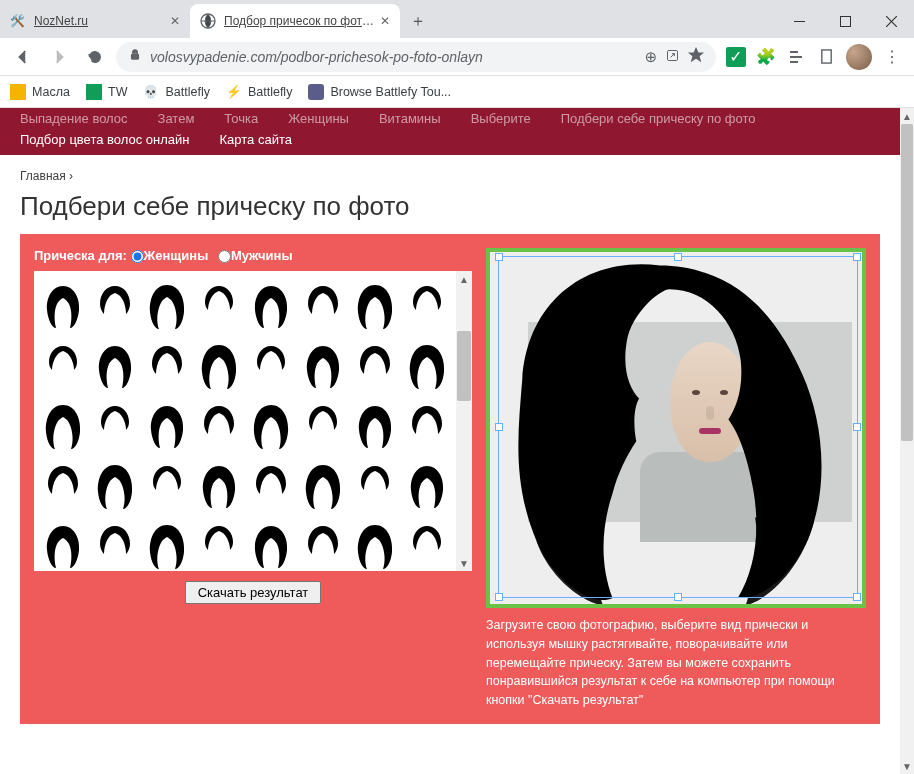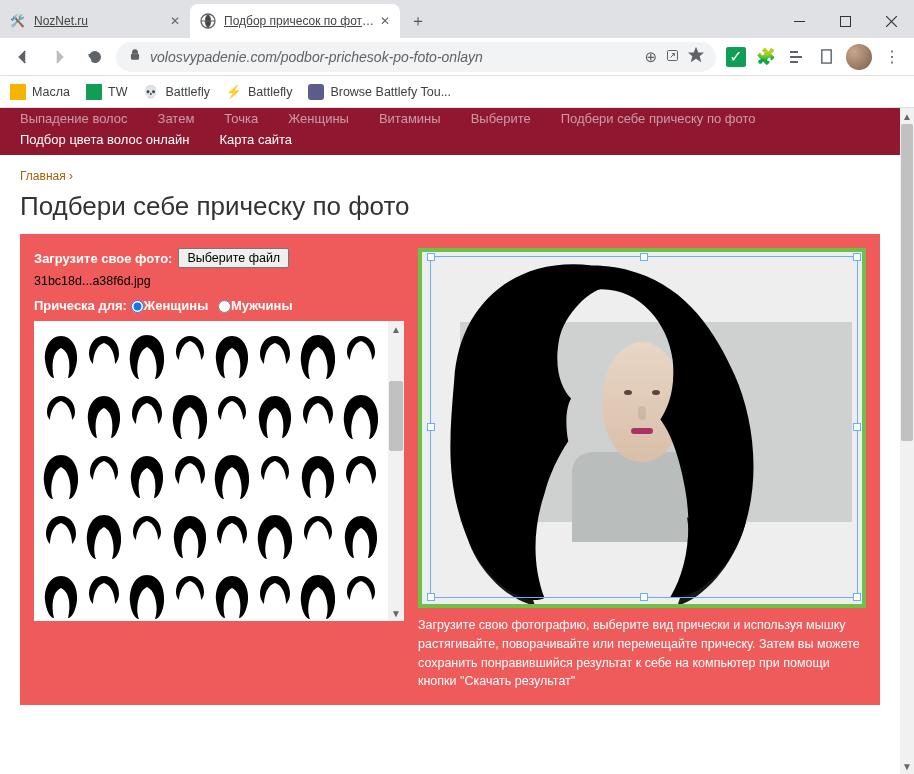--- a/index.html
+++ b/index.html
@@ -34,26 +34,26 @@
 .page-inner { position:absolute; top:0; left:0; right:14px; bottom:0; }
 .page-scrollbar { position:absolute; right:0; top:0; bottom:0; width:14px; background:#f1f1f1; }
 .page-scrollbar-track { position:absolute; top:16px; bottom:16px; left:0; right:0; }
 .page-scrollbar-thumb { position:absolute; left:1px; right:1px; top:0; height:50%; background:#c1c1c1; border-radius:2px; }
 .page-scrollbar-arrow { position:absolute; left:0; right:0; height:16px; display:flex; align-items:center; justify-content:center; color:#666; font-size:10px; }
 
 .topnav { background: #8f1730; color: #fff; padding: 3px 20px 8px; font-size: 13px; display: flex; flex-wrap: wrap; gap: 6px 30px; }
 .topnav span { cursor: pointer; }
 
 .content-wrap { padding: 14px 20px; }
-.breadcrumb { font-size: 12px; color: #a16207; margin-bottom: 8px; }
+.breadcrumb { font-size: 12px; color: #404040; margin-bottom: 8px; }
 .page-title { font-size: 26px; font-weight: 400; color: #333; margin-bottom: 12px; }
 
 .red-panel { background: #ef5a5a; padding: 14px; display: flex; gap: 14px; }
 .left-col { flex: 1; min-width: 0; }
-.right-col { width: 448px; }
+.right-col { width: 380px; }
 
 .upload-row { color: #fff; font-size: 13px; font-weight: bold; margin-bottom: 10px; display: flex; align-items: center; gap: 6px; flex-wrap: wrap; }
 .file-btn { background: #efefef; color: #000; font-size: 12.5px; padding: 2px 8px; border: 1px solid #767676; border-radius: 2px; font-weight: normal; }
 .file-name { font-size: 12.5px; color: #000; font-weight: normal; }
 
 .gender-row { color: #fff; font-size: 13px; font-weight: bold; margin-bottom: 8px; }
 .gender-row label { margin-right: 6px; font-weight: bold; }
 .gender-row input { vertical-align: middle; accent-color: #1a73e8; }
 
 .hair-grid-wrap { position: relative; background: #fff; height: 300px; display: flex; }
@@ -212,25 +212,20 @@
     <span>Подбор цвета волос онлайн</span>
     <span>Карта сайта</span>
   </div>
 
   <div class="content-wrap">
     <div class="breadcrumb"><span>Главная</span> <span>›</span></div>
     <h1 class="page-title">Подбери себе прическу по фото</h1>
 
     <div class="red-panel">
       <div class="left-col">
-        <div class="upload-row">
-          <span>Загрузите свое фото:</span>
-          <span class="file-btn">Выберите файл</span>
-          <span class="file-name">31bc18d...a38f6d.jpg</span>
-        </div>
         <div class="gender-row">
           <span>Прическа для:</span>
           <label><input type="radio" name="g" checked="" style=""><span>Женщины</span></label>
           <label><input type="radio" name="g" style=""><span>Мужчины</span></label>
         </div>
 
         <div class="hair-grid-wrap">
           <div class="hair-grid" id="hairGrid">
                 <div class="hair-row">
                   <div class="hair-item">
@@ -443,20 +438,23 @@
                   </div>
                 </div>
               </div>
           <div class="grid-scrollbar">
             <div class="grid-arrow" style="top:0">▲</div>
             <div class="grid-thumb"></div>
             <div class="grid-arrow" style="bottom:0">▼</div>
           </div>
         </div>
 
+        <div class="download-row">
+          <button class="download-btn">Скачать результат</button>
+        </div>
       </div>
 
       <div class="right-col">
         <div class="preview-box">
           <div class="preview-photo">
             <div class="photo-bg"></div>
             <div class="shirt"></div>
             <div class="face">
                   <div class="nose"></div>
                   <div class="mouth"></div>

